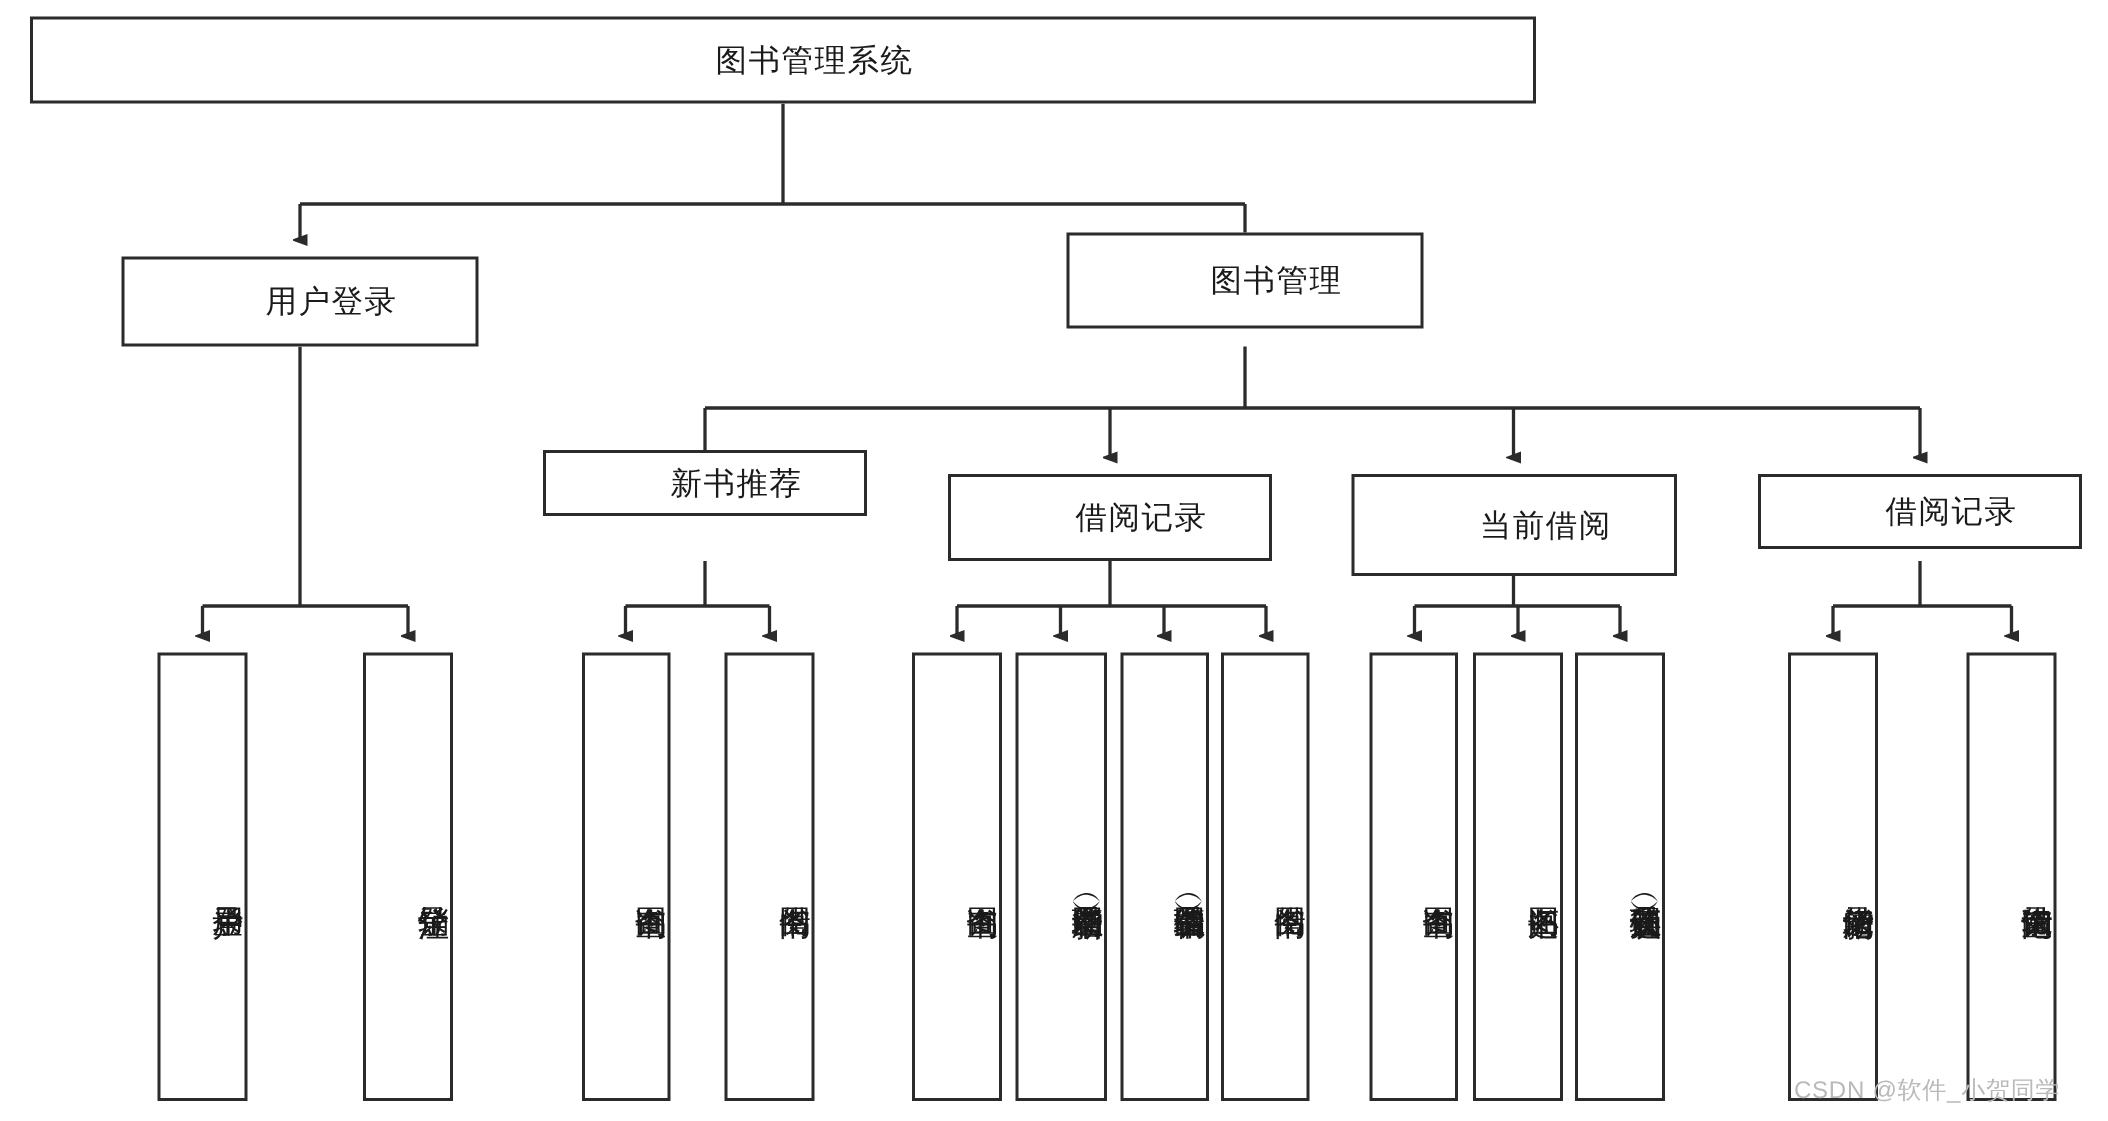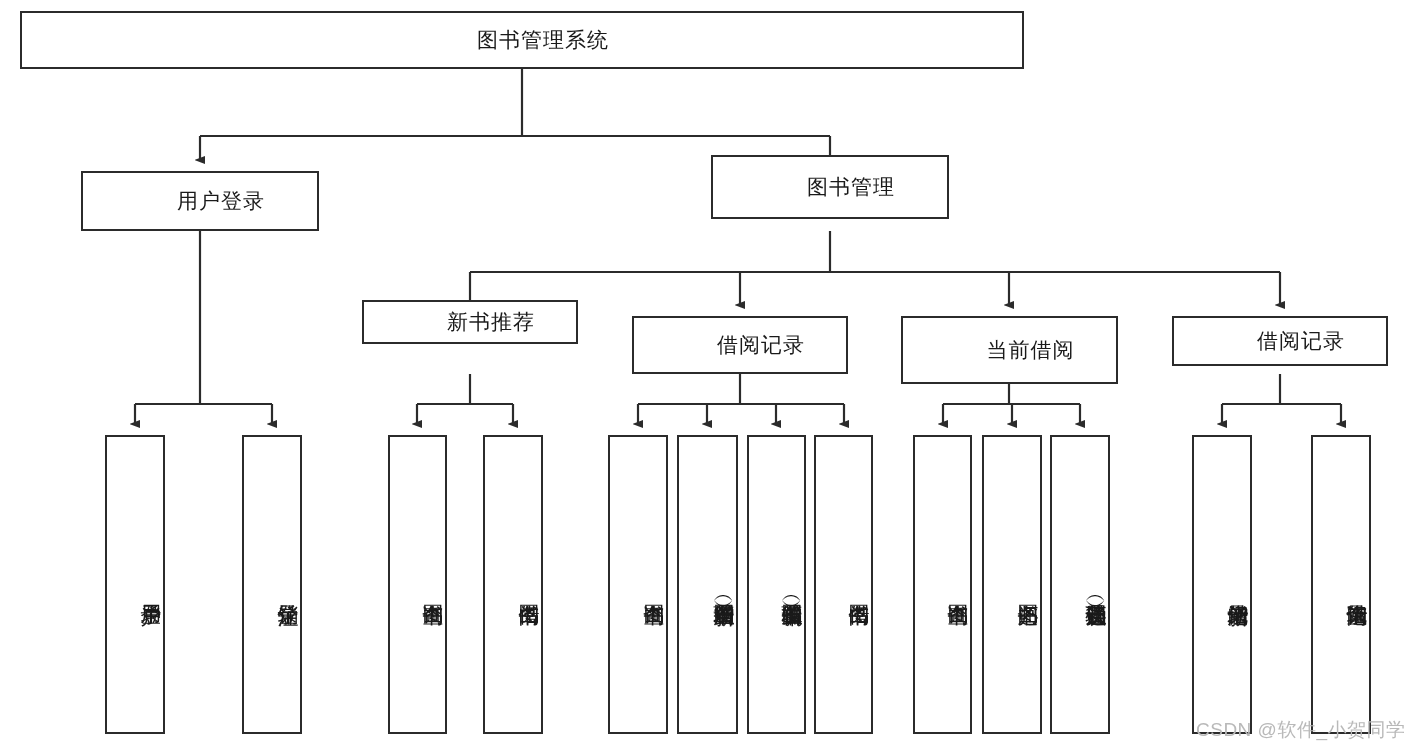--- a/index.html
+++ b/index.html
@@ -52,21 +52,21 @@
     overflow: hidden;
   }
   .node.vert .vtext {
     writing-mode: vertical-rl;
     text-orientation: upright;
     display: block;
     max-height: 100%;
   }
   .watermark {
     position: absolute;
-    font-size: 19px;
+    font-size: 16px;
     color: #b9b9b9;
     white-space: nowrap;
     letter-spacing: 0.5px;
   }
 </style>
 </head>
 <body>
 
 <div id="canvas">
 

